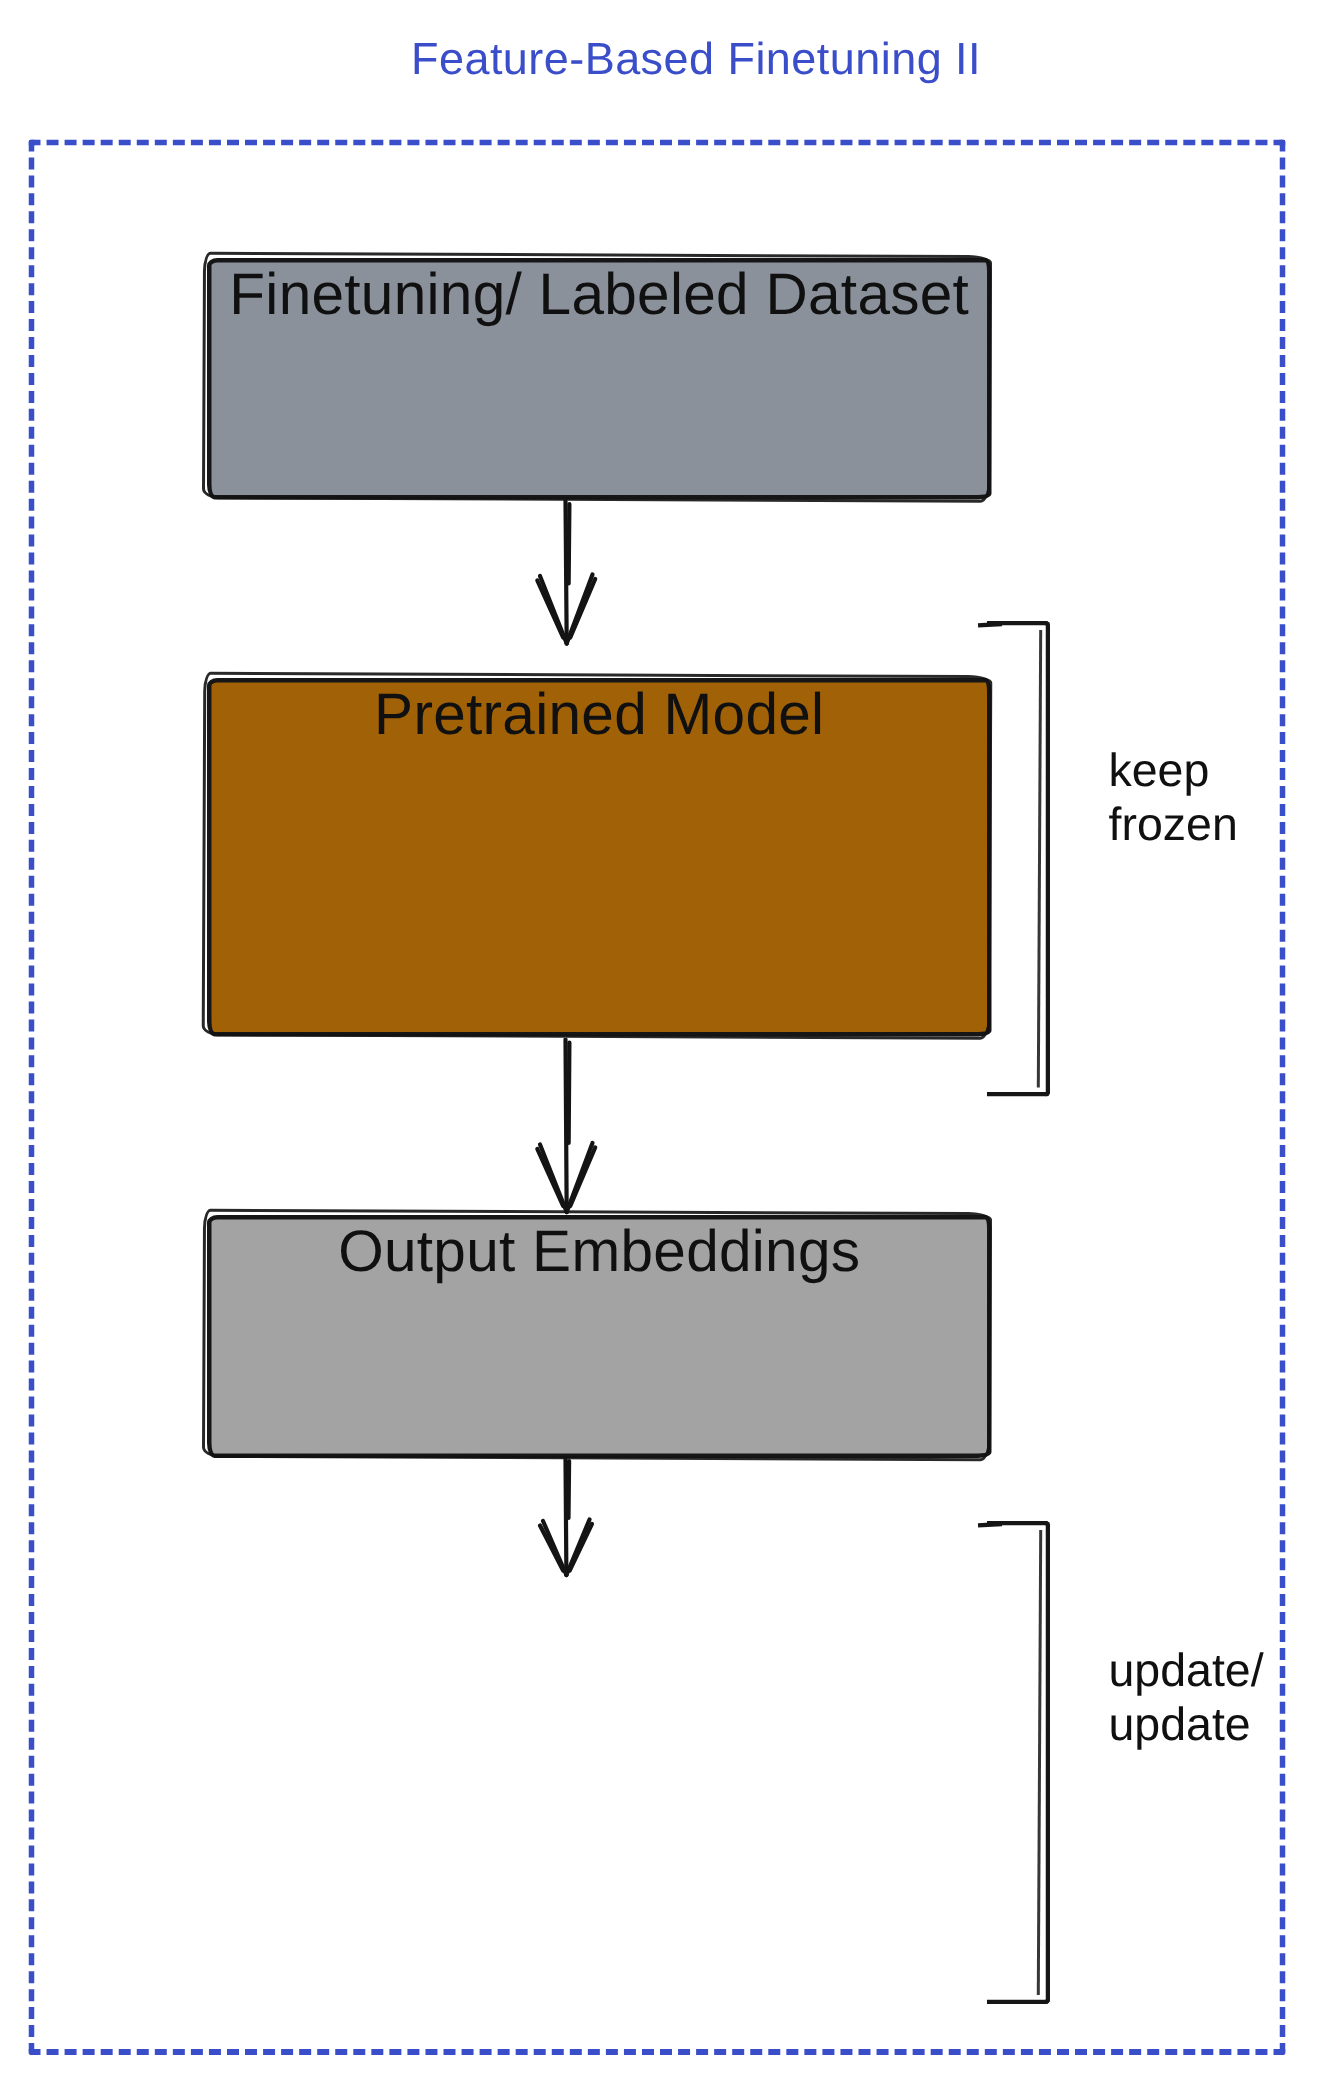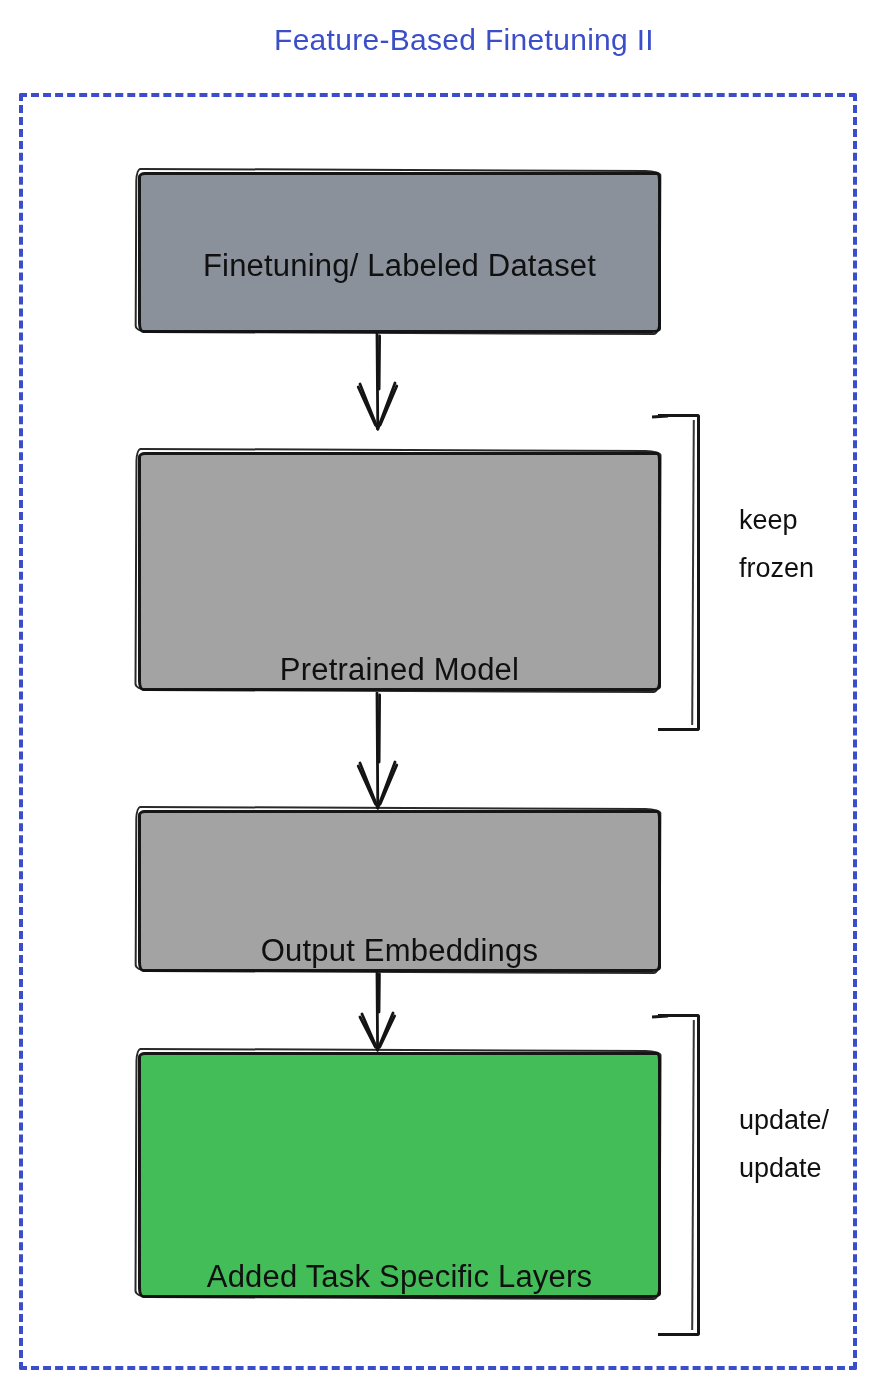--- a/index.html
+++ b/index.html
@@ -40,24 +40,24 @@
 
   
   .node {
     position: absolute;
     left: 138px;
     width: 523px;
     box-sizing: border-box;
     border: 3px solid #161616;
     border-radius: 7px 4px 9px 5px / 5px 9px 4px 10px;
     display: flex;
-    align-items: flex-end;
+    align-items: flex-start;
     justify-content: center;
     text-align: center;
-    font-size: 31px;
+    font-size: 39px;
     color: #101010;
     letter-spacing: 0.2px;
   }
   .node::after {
     content: "";
     position: absolute;
     left: -6px; right: -3px; top: -6px; bottom: -4px;
     border: 2px solid rgba(18,18,18,0.9);
     border-radius: 5px 16px 7px 13px / 13px 5px 15px 7px;
     transform: rotate(0.25deg);
@@ -102,22 +102,22 @@
     transform: rotate(-3deg);
   }
   .bracket-frozen { top: 414px;  height: 317px; }
   .bracket-train  { top: 1014px; height: 322px; }
 
   
   .annotation {
     position: absolute;
     left: 739px;
     width: 112px;
-    font-size: 27px;
-    line-height: 48px;
+    font-size: 31px;
+    line-height: 36px;
     color: #101010;
   }
   .annotation-frozen { top: 496px; }
   .annotation-train  { top: 1096px; }
 </style>
 </head>
 <body>
 
 <div class="canvas">
 
@@ -131,21 +131,21 @@
 
   <svg class="arrow arrow-1" width="60" height="100" viewBox="0 0 60 100">
     <path d="M27 1 L27.8 96"></path>
     <path d="M29.6 3 L29.1 56"></path>
     <path d="M27.8 96 L10 51"></path>
     <path d="M25.4 92 L8.2 54"></path>
     <path d="M27.8 96 L45 50"></path>
     <path d="M30.2 92 L46.8 53"></path>
   </svg>
 
-  <div class="node node-pretrained" style="background: #a3a3a3;">
+  <div class="node node-pretrained" style="background: #a16207;">
     <span>Pretrained Model</span>
   </div>
 
   <div class="bracket bracket-frozen"></div>
   <div class="annotation annotation-frozen">keep frozen</div>
 
   <svg class="arrow arrow-2" width="60" height="120" viewBox="0 0 60 120">
     <path d="M27 1 L27.8 116"></path>
     <path d="M29.6 3 L29.1 70"></path>
     <path d="M27.8 116 L10 71"></path>
@@ -160,20 +160,17 @@
 
   <svg class="arrow arrow-3" width="60" height="82" viewBox="0 0 60 82">
     <path d="M27 1 L27.6 78"></path>
     <path d="M29.4 2 L29 40"></path>
     <path d="M27.6 78 L12 42"></path>
     <path d="M25.4 75 L10 45"></path>
     <path d="M27.6 78 L43 41"></path>
     <path d="M29.8 75 L44.6 44"></path>
   </svg>
 
-  <div class="node node-layers" style="background: rgb(66, 189, 88);">
-    <span>Added Task Specific Layers</span>
-  </div>
 
   <div class="bracket bracket-train"></div>
   <div class="annotation annotation-train">update/ update</div>
 
 </div>
 
 </body></html>

